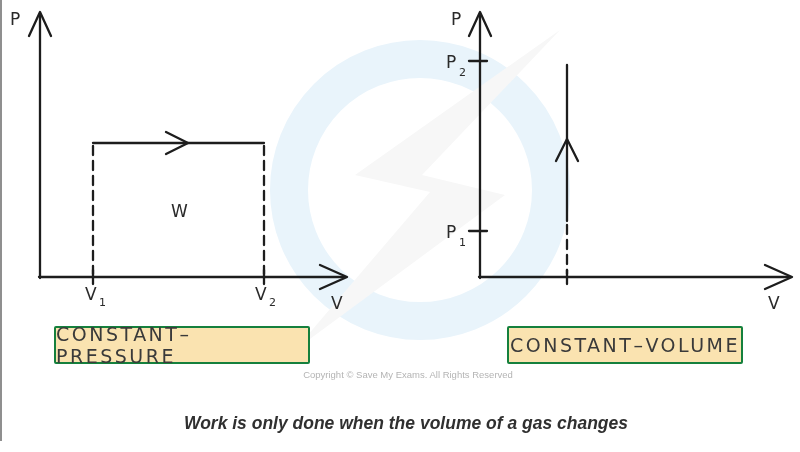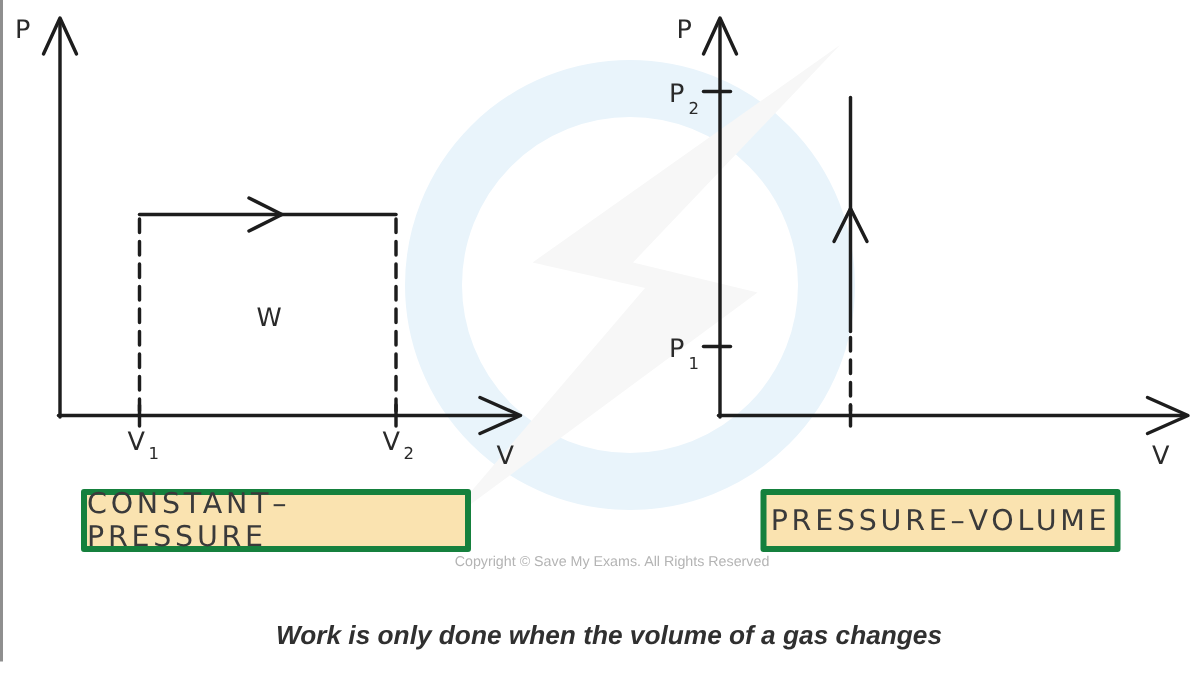--- a/index.html
+++ b/index.html
@@ -15,21 +15,21 @@
     background: #8f8f8f;
   }
   .watermark { position: absolute; left: 248px; top: 18px; width: 344px; height: 364px; pointer-events: none; }
   .lineart { position: absolute; left: 0; top: 0; width: 800px; height: 452px; }
   .lineart line, .lineart path { stroke: #1d1d1d; stroke-width: 2.3; fill: none; stroke-linecap: round; stroke-linejoin: round; }
   .lineart line.dashed { stroke-dasharray: 9 6; }
   .lineart text { fill: #2a2a2a; font-family: "DejaVu Sans", sans-serif; font-size: 17px; stroke: none; }
   .lineart text.sub { font-size: 11px; }
   .label-box {
     position: absolute; top: 326px; height: 34px;
-    border: 4px solid #15803d; border-radius: 2px;
+    border: 2px solid #15803d; border-radius: 2px;
     background: #fae3b0;
     display: flex; align-items: center; justify-content: center;
     font-size: 19px; letter-spacing: 2.5px; color: #3a3a3a;
     font-family: "DejaVu Sans", sans-serif;
   }
   .label-box.left  { left: 54px;  width: 252px; }
   .label-box.right { left: 507px; width: 232px; }
   .copyright {
     position: absolute; left: 0; top: 369px; width: 816px;
     text-align: center; font-size: 9.5px; color: #b4b4b4;
@@ -101,19 +101,19 @@
       <text x="446" y="238">P</text>
       <text class="sub" x="459" y="246">1</text>
       <text x="768" y="309">V</text>
     </g>
   </svg>
 
   <div class="label-box left">
     <span>CONSTANT–PRESSURE</span>
   </div>
   <div class="label-box right">
-    <span>PRESSURE–VOLUME</span>
+    <span>CONSTANT–VOLUME</span>
   </div>
 
   <div class="copyright">Copyright © Save My Exams. All Rights Reserved</div>
   <div class="caption">Work is only done when the volume of a gas changes</div>
 
 </div>
 
 </body></html>

